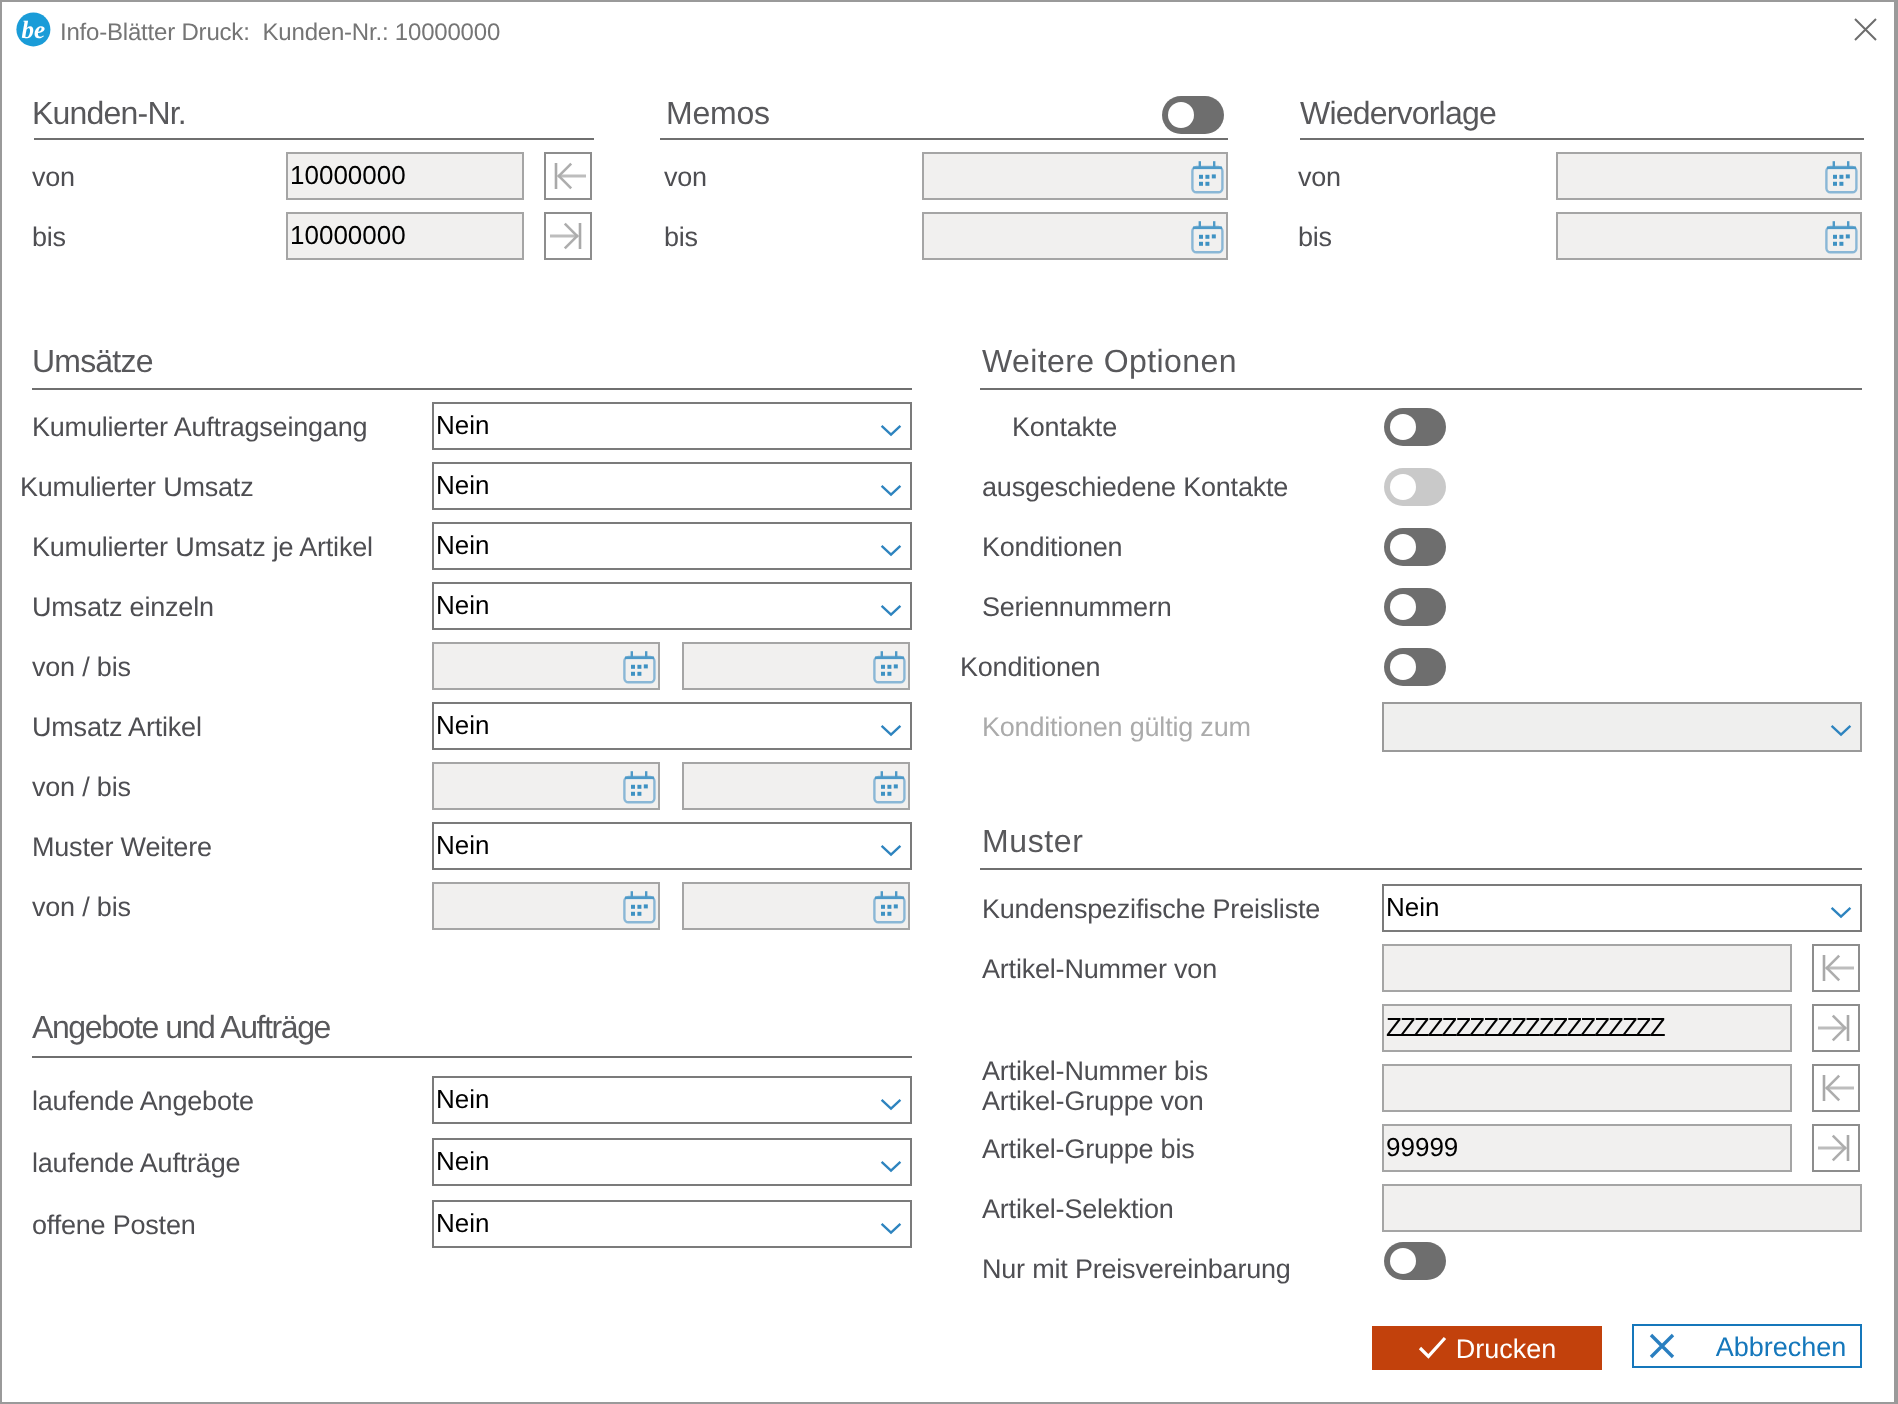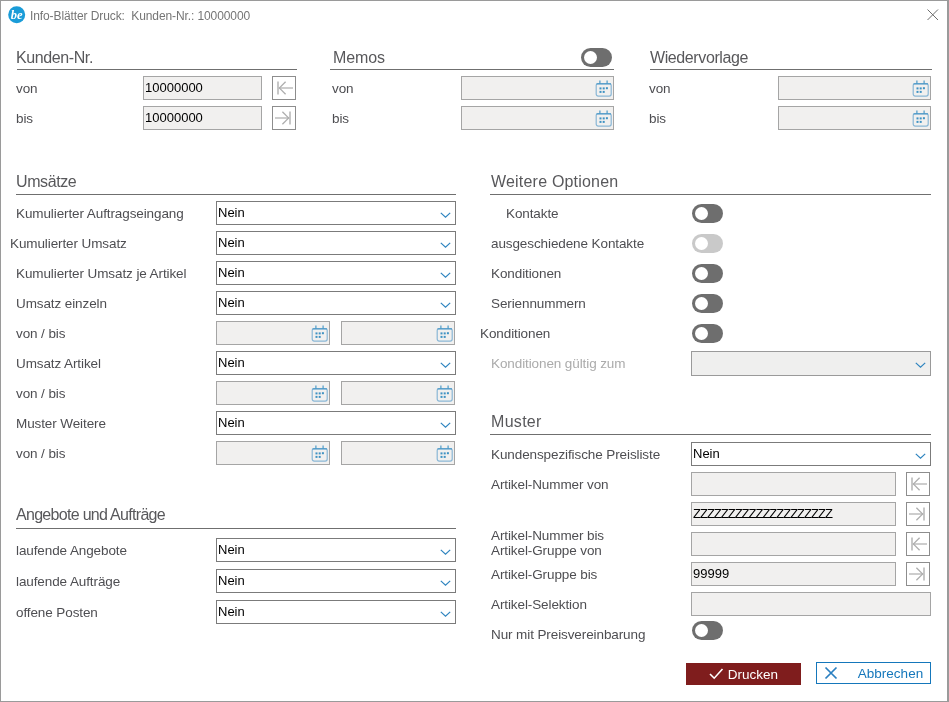--- a/index.html
+++ b/index.html
@@ -15,21 +15,21 @@
 .sel{position:absolute;height:24px;box-sizing:border-box;background:#fff;border:1px solid #7b7b7b;
   font-size:13px;color:#000;line-height:22px;padding-left:1px;}
 .seld{background:#efefee;border-color:#9a9a9a;}
 .chev{position:absolute;right:4.5px;top:9.8px;}
 .cal{position:absolute;right:1px;top:3px;}
 .nav{position:absolute;width:24px;height:24px;box-sizing:border-box;background:#fff;border:1px solid #8d8d8d;}
 .nav svg{position:absolute;left:-1px;top:-1px;}
 .tgl{position:absolute;width:31px;height:19px;border-radius:10px;background:#6e6e6e;}
 .tgl .kn{position:absolute;left:3px;top:3px;width:13px;height:13px;border-radius:50%;background:#fff;}
 .tgl.off{background:#c9c9c9;}
-.btnP{position:absolute;background:#7f1d1d;color:#fff;font-size:13.5px;height:22px;box-sizing:border-box;
+.btnP{position:absolute;background:#c2410c;color:#fff;font-size:13.5px;height:22px;box-sizing:border-box;
   display:flex;align-items:center;justify-content:center;gap:4px;}
 .btnS{position:absolute;background:#fff;border:1px solid #1577bb;color:#1577bb;font-size:13.5px;height:22px;
   box-sizing:border-box;display:flex;align-items:center;justify-content:center;gap:20px;}
 .ttl{position:absolute;left:30px;top:9px;font-size:12px;letter-spacing:-0.1px;color:#757575;white-space:pre;}
 </style></head><body>
 <div class="fr" style="left:0;top:0;width:949px;height:1px"></div>
 <div class="fr" style="left:0;top:0;width:1px;height:702px"></div>
 <div class="fr" style="left:947px;top:0;width:2px;height:702px"></div>
 <div class="fr" style="left:0;top:700.5px;width:949px;height:1.5px"></div>
 

